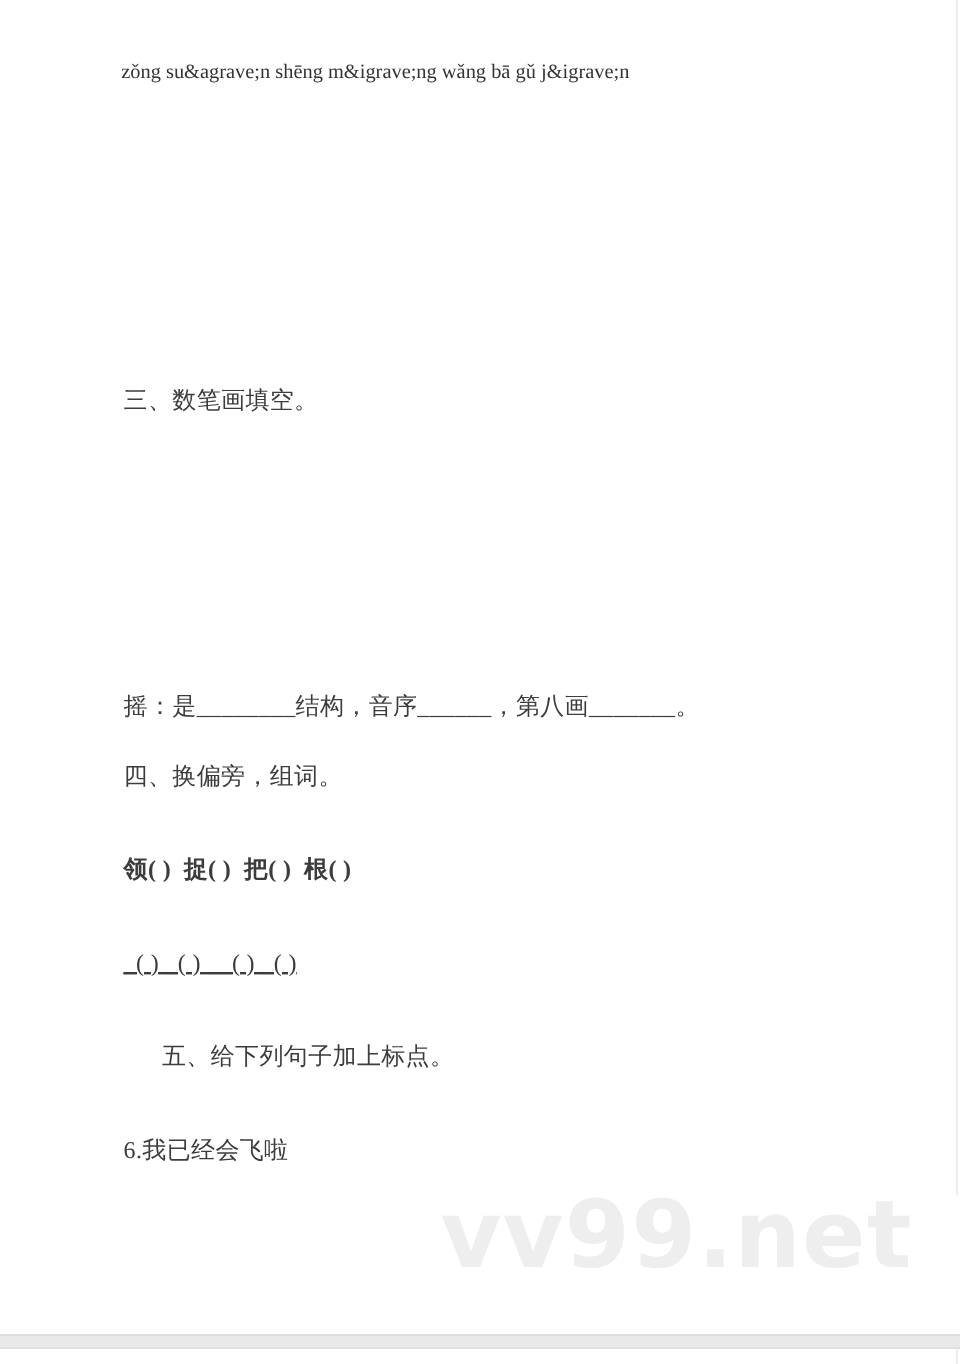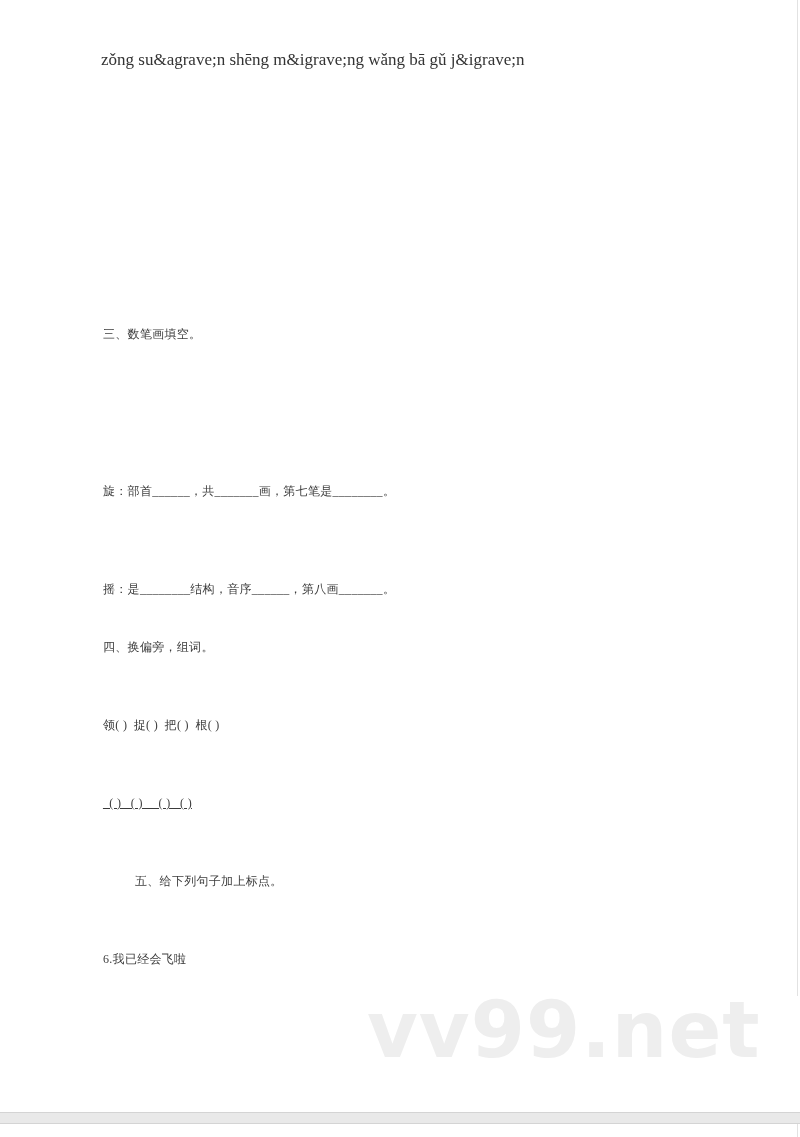--- a/index.html
+++ b/index.html
@@ -29,21 +29,21 @@
       left: 101px;
       white-space: pre;
       line-height: 20px;
     }
     .pinyin {
       font-size: 17px;
       color: #333333;
     }
     .cn {
       left: 103px;
-      font-size: 12px;
+      font-size: 20px;
       color: #3c3c3c;
       letter-spacing: 0.3px;
     }
     .watermark {
       position: absolute;
       left: 367px;
       top: 990px;
       font-family: "DejaVu Sans", sans-serif;
       font-weight: bold;
       font-size: 78px;
@@ -76,27 +76,26 @@
 </head>
 <body>
 
 <div class="page">
 
   <div class="line pinyin" style="top:50px;">zǒng su&amp;agrave;n shēng m&amp;igrave;ng wǎng bā gǔ j&amp;igrave;n</div>
 
   <div class="line cn" style="top:324px;">三、数笔画填空。</div>
 
 
-  <div class="line cn" style="top:481px;">旋：部首______，共_______画，第七笔是________。</div>
 
   <div class="line cn" style="top:559px;margin-top:20px;">摇：是________结构，音序______，第八画_______。</div>
 
   <div class="line cn" style="top:637px;">四、换偏旁，组词。</div>
 
-  <div class="line cn" style="top:715px;">领( )  捉( )  把( )  根( )</div>
+  <div class="line cn" style="top:715px;font-weight:bold;">领( )  捉( )  把( )  根( )</div>
 
   <div class="line cn" style="top:793px;text-decoration:underline;">_( ) _( ) __( ) _( )</div>
 
   <div class="line cn" style="top:871px;margin-left:32px;">五、给下列句子加上标点。</div>
 
   <div class="line cn" style="top:949px;">6.我已经会飞啦</div>
 
   <div class="watermark">vv99.net</div>
 </div>
 

